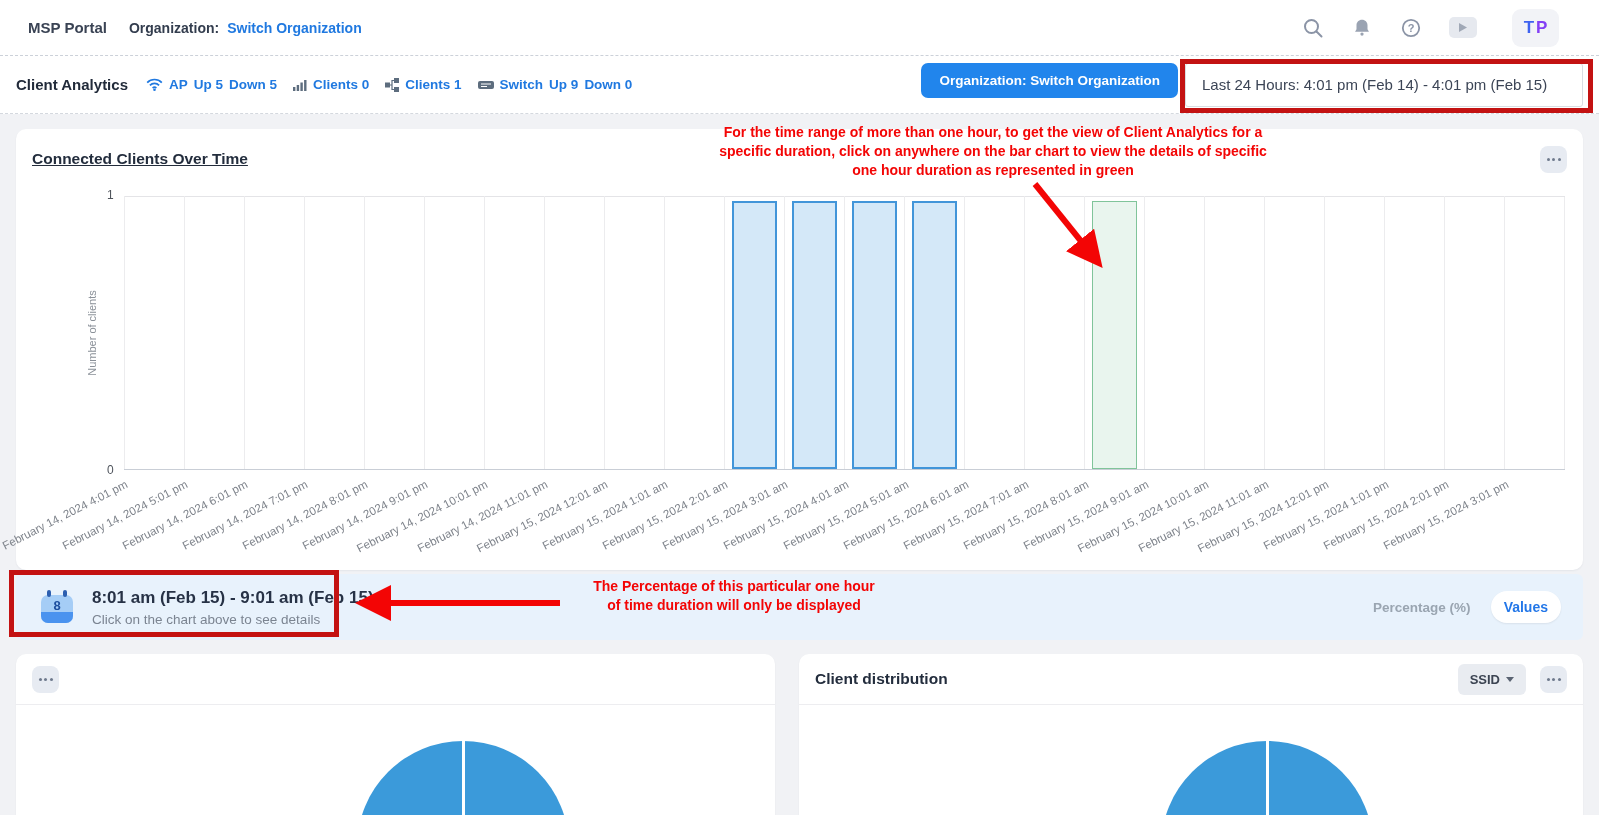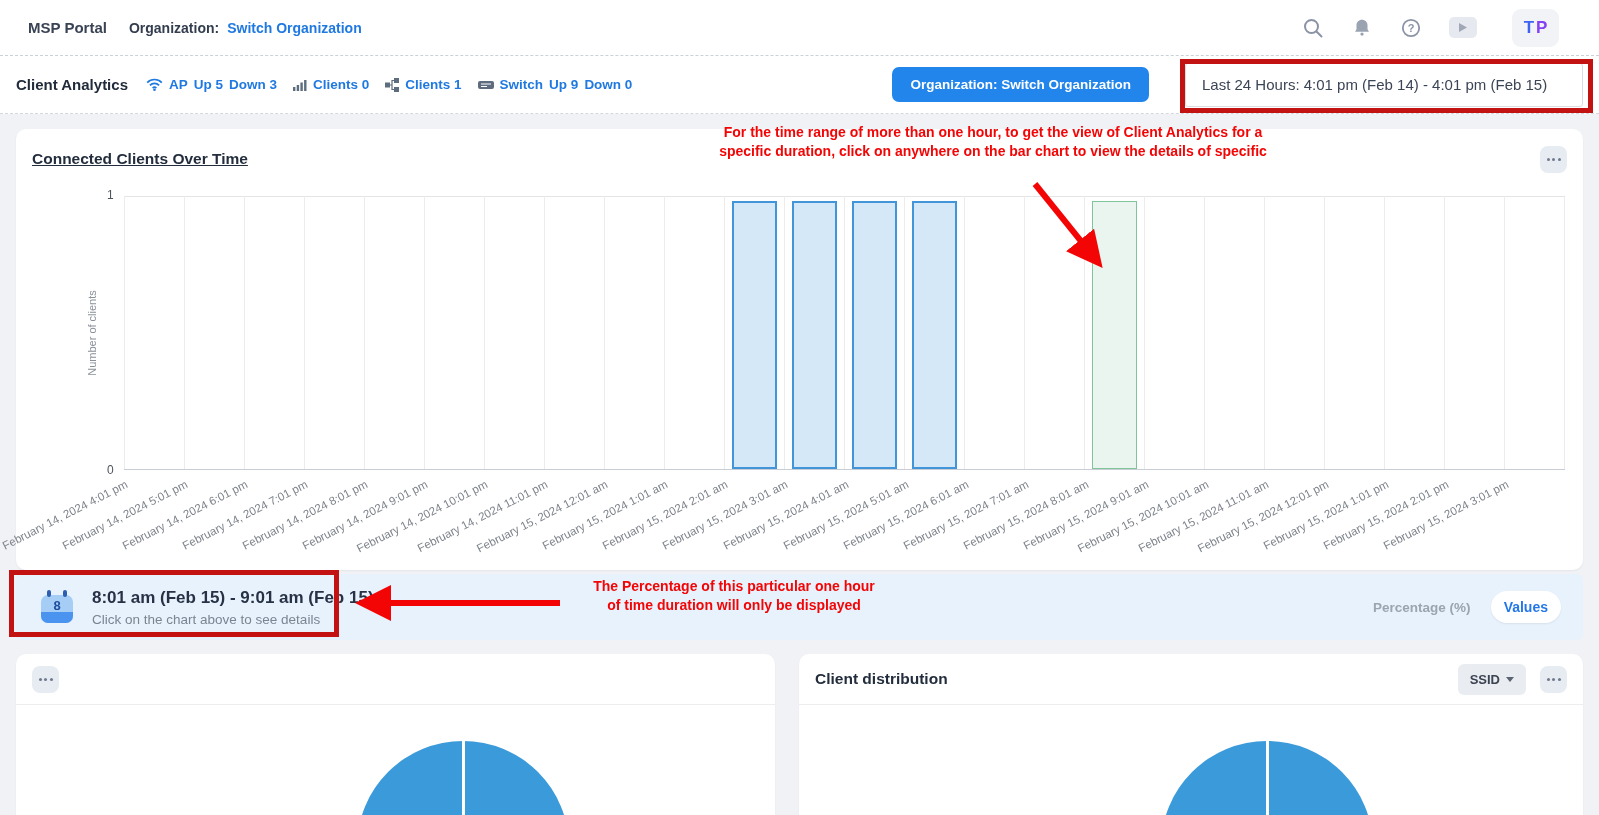--- a/index.html
+++ b/index.html
@@ -29,21 +29,21 @@
   
   .toolbar{
     height:58px;background:#fff;display:flex;align-items:center;
     justify-content:space-between;padding:0 16px;border-bottom:1px dashed #d4d8de;
   }
   .t-left{display:flex;align-items:center;gap:18px;}
   .page-title{font-size:15px;font-weight:bold;color:#222b3a;}
   .stats{display:flex;align-items:center;gap:16px;}
   .stat{display:flex;align-items:center;gap:6px;font-size:13.5px;font-weight:bold;color:#2079e0;}
   .stat b{font-weight:bold;}
-  .t-right{display:flex;align-items:center;gap:36px;}
+  .t-right{display:flex;align-items:flex-start;gap:7px;}
   .org-btn{
     background:#2185ec;color:#fff;font-family:inherit;font-size:13.5px;font-weight:bold;
     border:none;border-radius:7px;padding:10px 18px;cursor:pointer;
   }
   .time-range{
     background:#fff;border:1px solid #d9dde2;border-radius:3px;width:398px;height:44px;
     display:flex;align-items:center;padding:0 16px;font-size:15px;color:#3c4556;cursor:pointer;
   }
   
   .card{
@@ -151,21 +151,21 @@
     <div class="stats">
       <span class="stat">
         <svg width="17" height="13" viewBox="0 0 17 13" fill="none">
             <path d="M1.2 4.6 A10.2 10.2 0 0 1 15.8 4.6" stroke="#2079e0" stroke-width="1.7"></path>
             <path d="M3.9 7.4 A6.4 6.4 0 0 1 13.1 7.4" stroke="#2079e0" stroke-width="1.7"></path>
             <path d="M6.6 10 A3 3 0 0 1 10.4 10" stroke="#2079e0" stroke-width="1.7"></path>
             <circle cx="8.5" cy="11.7" r="1.3" fill="#2079e0"></circle>
           </svg>
         <b>AP</b>
         <b>Up 5</b>
-        <b>Down 3</b>
+        <b>Down 5</b>
       </span>
       <span class="stat">
         <svg width="14" height="12" viewBox="0 0 14 12">
             <rect x="0" y="8" width="2.4" height="4" fill="#5d6d7e"></rect>
             <rect x="3.7" y="6" width="2.4" height="6" fill="#5d6d7e"></rect>
             <rect x="7.4" y="3.5" width="2.4" height="8.5" fill="#5d6d7e"></rect>
             <rect x="11.1" y="1" width="2.4" height="11" fill="#5d6d7e"></rect>
           </svg>
         <b>Clients 0</b>
       </span>
@@ -326,20 +326,21 @@
       <div class="pie-divider"></div>
     </div>
   </section>
 </div>
 
 <div class="anno-rect r1"></div>
 <div class="anno-rect r2"></div>
 <div class="anno-note n1">
   <div>For the time range of more than one hour, to get the view of Client Analytics for a</div>
   <div>specific duration, click on anywhere on the bar chart to view the details of specific</div>
+  <div>one hour duration as represented in green</div>
 </div>
 <div class="anno-note n2">
   <div>The Percentage of this particular one hour</div>
   <div>of time duration will only be displayed</div>
 </div>
 <svg class="anno-svg" width="1599" height="815">
   <defs>
     <marker id="ah" markerWidth="6" markerHeight="6" refX="4.5" refY="3" orient="auto">
       <path d="M0,0 L6,3 L0,6 Z" fill="#f30505"></path>
     </marker>

